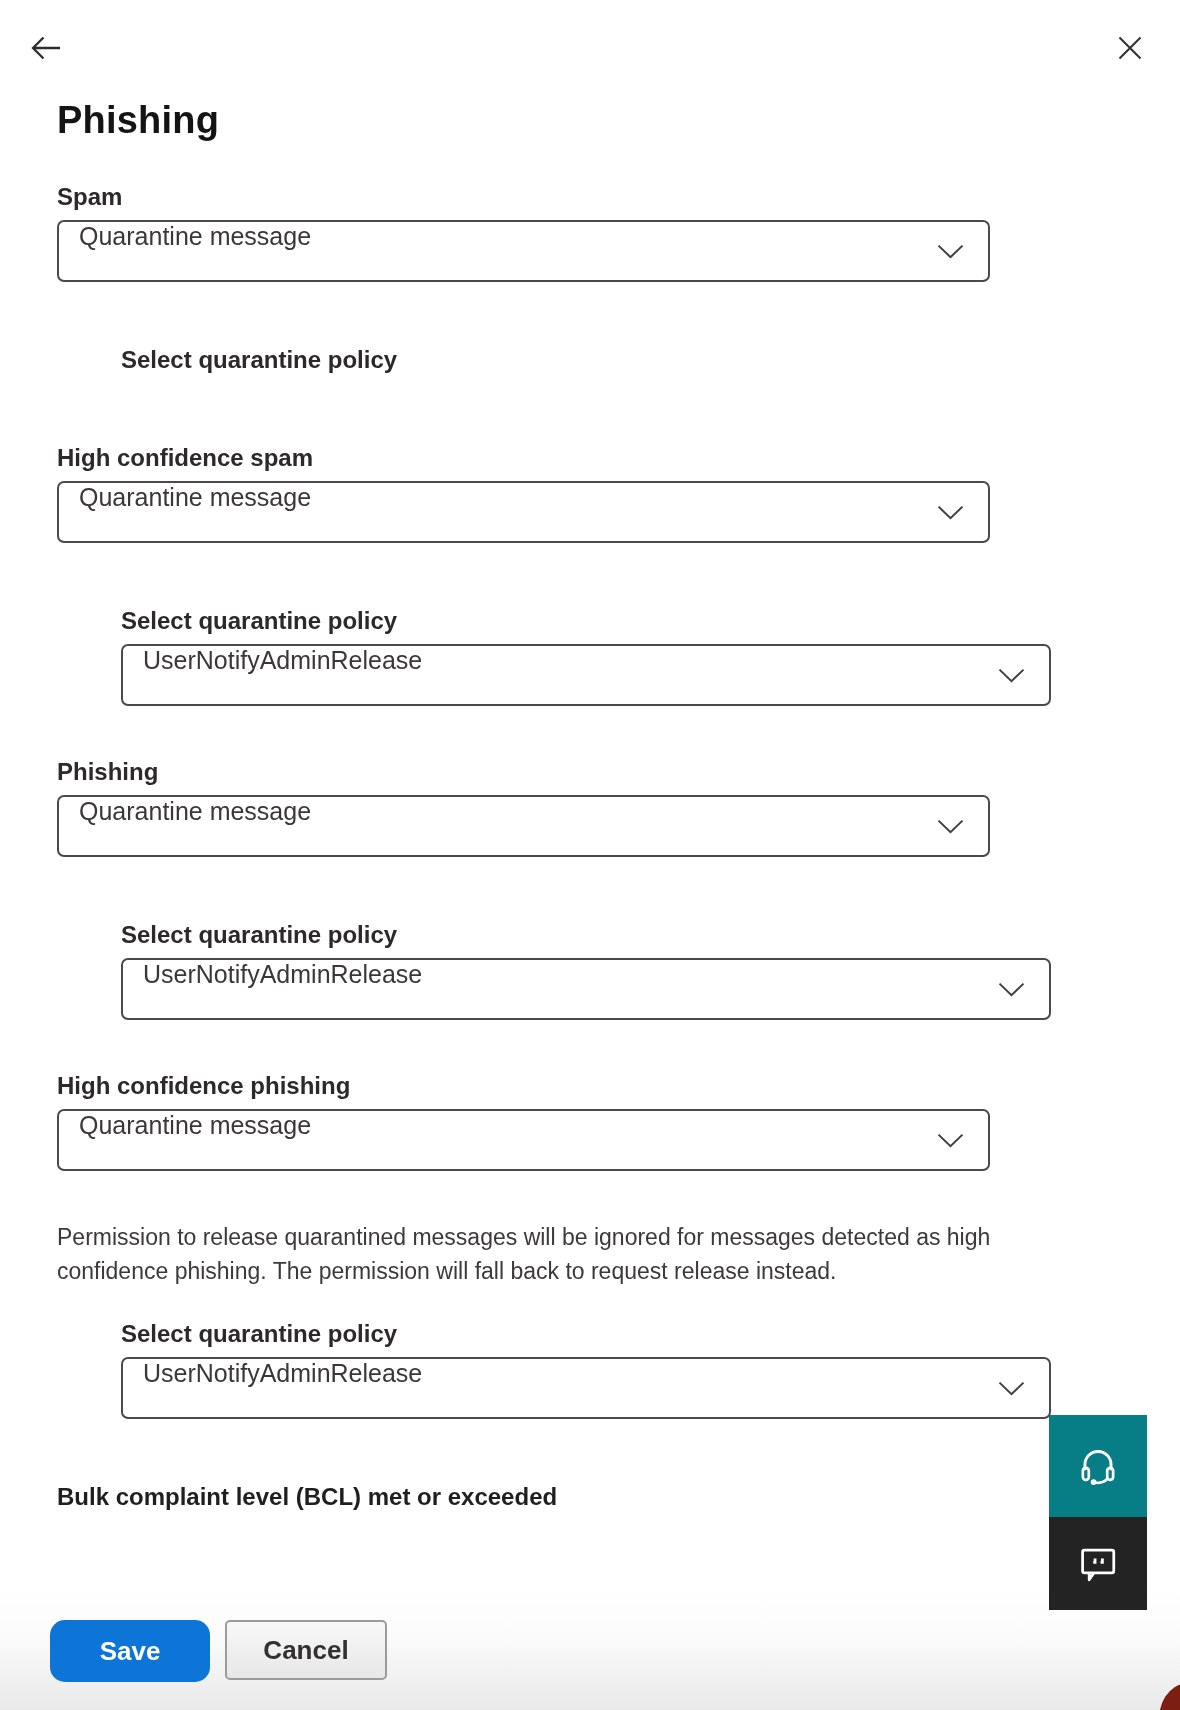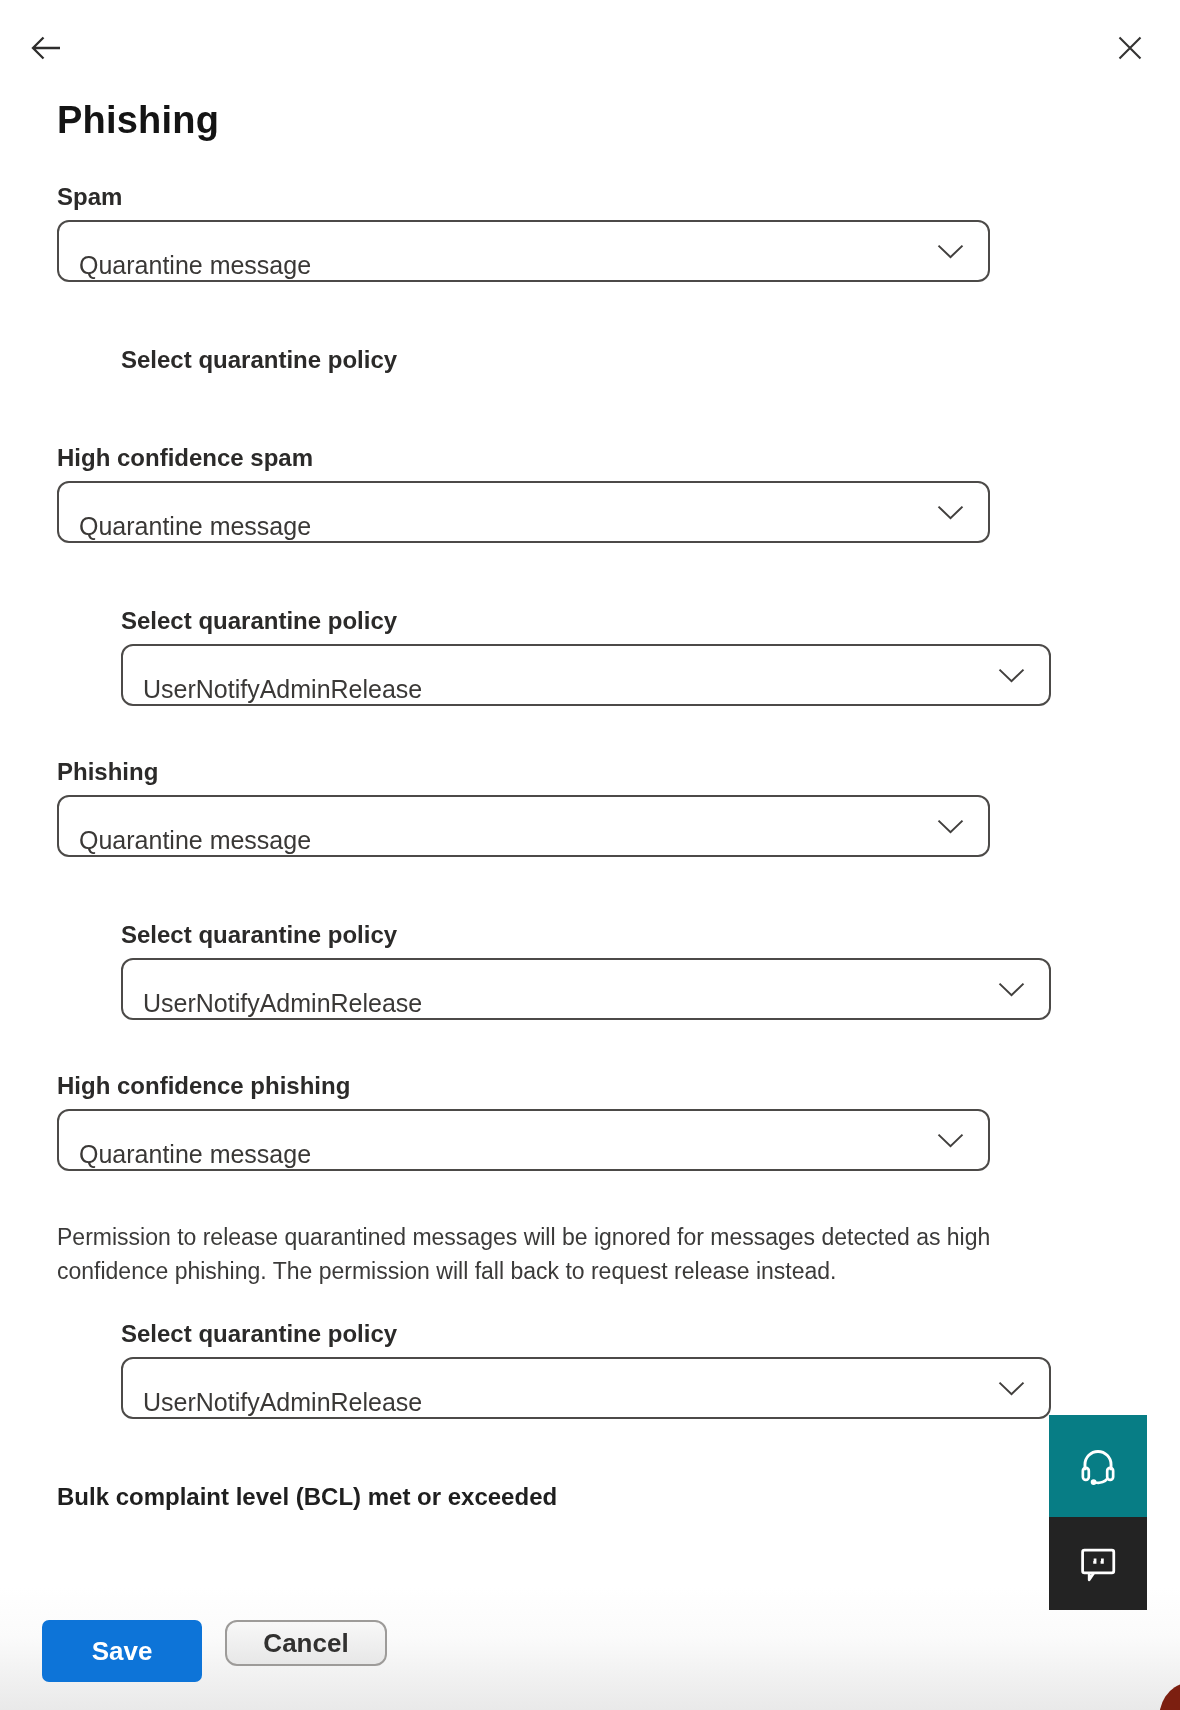--- a/index.html
+++ b/index.html
@@ -15,48 +15,48 @@
   .back-btn { left:24px; top:28px; }
   .close-btn { left:1112px; top:30px; }
 
   
   .content { position:absolute; left:57px; top:0; width:1000px; }
   .page-title { margin:95px 0 0 0; font-size:38px; line-height:50px; font-weight:700; color:#141414; letter-spacing:0.2px; }
 
   .label { font-size:24px; line-height:34px; font-weight:600; color:#2b2a29; }
   .dropdown {
     position:relative; margin-top:6px; width:933px; height:62px;
-    border:2px solid var(--border,#4c4a48); border-radius:12px; background:#fff;
-    display:flex; align-items:flex-end; padding:0 72px 0 20px; cursor:pointer;
+    border:2px solid var(--border,#4c4a48); border-radius:7px; background:#fff;
+    display:flex; align-items:flex-start; padding:0 72px 0 20px; cursor:pointer;
   }
   .dropdown .value { font-size:25px; font-weight:400; color:#3a3836; white-space:nowrap; overflow:hidden; }
   .dropdown .chev { position:absolute; right:24px; top:50%; transform:translateY(-46%); line-height:0; }
   .indent { margin-left:64px; }
   .indent .dropdown { width:930px; }
 
   .mt35 { margin-top:35px; } .mt29 { margin-top:29px; }
   .mt59 { margin-top:49px; } .mt61 { margin-top:61px; } .mt64 { margin-top:64px; }
 
   .note { margin:49px 0 0 0; width:978px; font-size:23px; line-height:34px; font-weight:400; color:#3b3a39; }
   .bulk-label { margin-top:61px; font-size:24px; line-height:34px; font-weight:600; color:#1f1f1f; white-space:nowrap; }
 
   
   .footer {
     position:absolute; left:0; top:1587px; width:1180px; height:123px;
     background:linear-gradient(180deg, #ffffff 0%, #fbfbfb 40%, #e9e9e9 100%);
   }
   .save-btn {
-    position:absolute; left:42px; top:33px; width:160px; height:62px;
-    background:var(--accent,#0d74d8); color:#fff; border:none; border-radius:7px;
+    position:absolute; left:50px; top:33px; width:160px; height:62px;
+    background:var(--accent,#0d74d8); color:#fff; border:none; border-radius:15px;
     font-family:inherit; font-size:26px; font-weight:600; cursor:pointer;
   }
   .cancel-btn {
-    position:absolute; left:225px; top:33px; width:162px; height:46px;
+    position:absolute; left:225px; top:33px; width:162px; height:60px;
     background:linear-gradient(180deg,#f8f8f8,#e7e7e7); color:#323130;
-    border:2px solid #9d9b99; border-radius:12px;
+    border:2px solid #9d9b99; border-radius:5px;
     font-family:inherit; font-size:26px; font-weight:600; cursor:pointer;
   }
 
   
   .help-btn, .feedback-btn {
     position:absolute; left:1049px; width:98px; border:none; cursor:pointer;
     display:flex; align-items:center; justify-content:center; line-height:0; padding:0;
   }
   .help-btn { top:1415px; height:102px; background:var(--help-teal,#077d85); }
   .feedback-btn { top:1517px; height:93px; background:var(--feedback-dark,#232323); }

